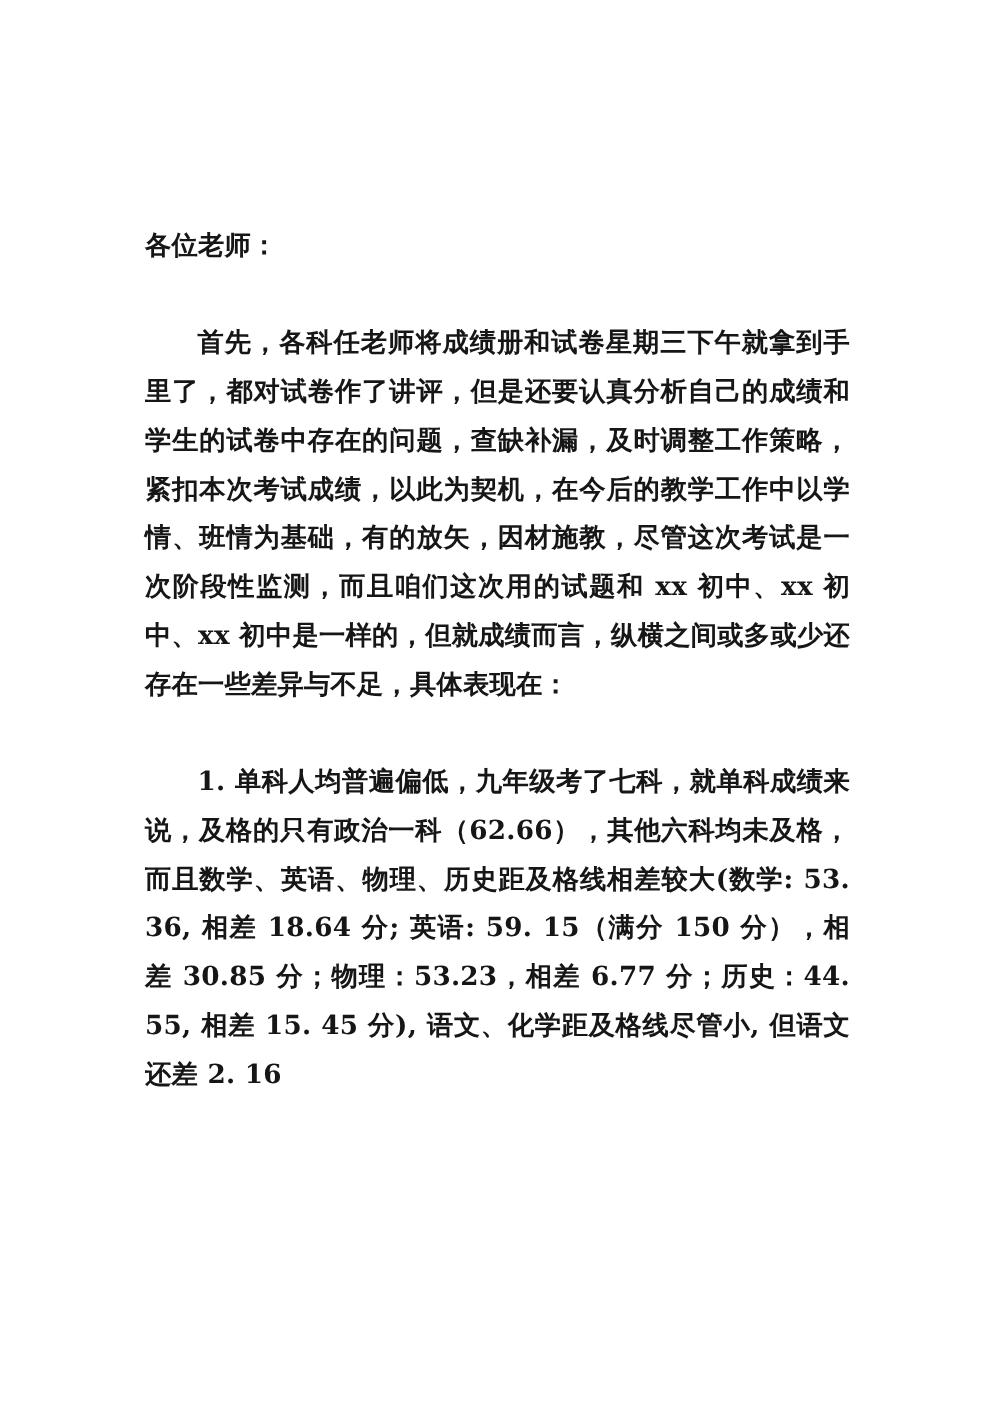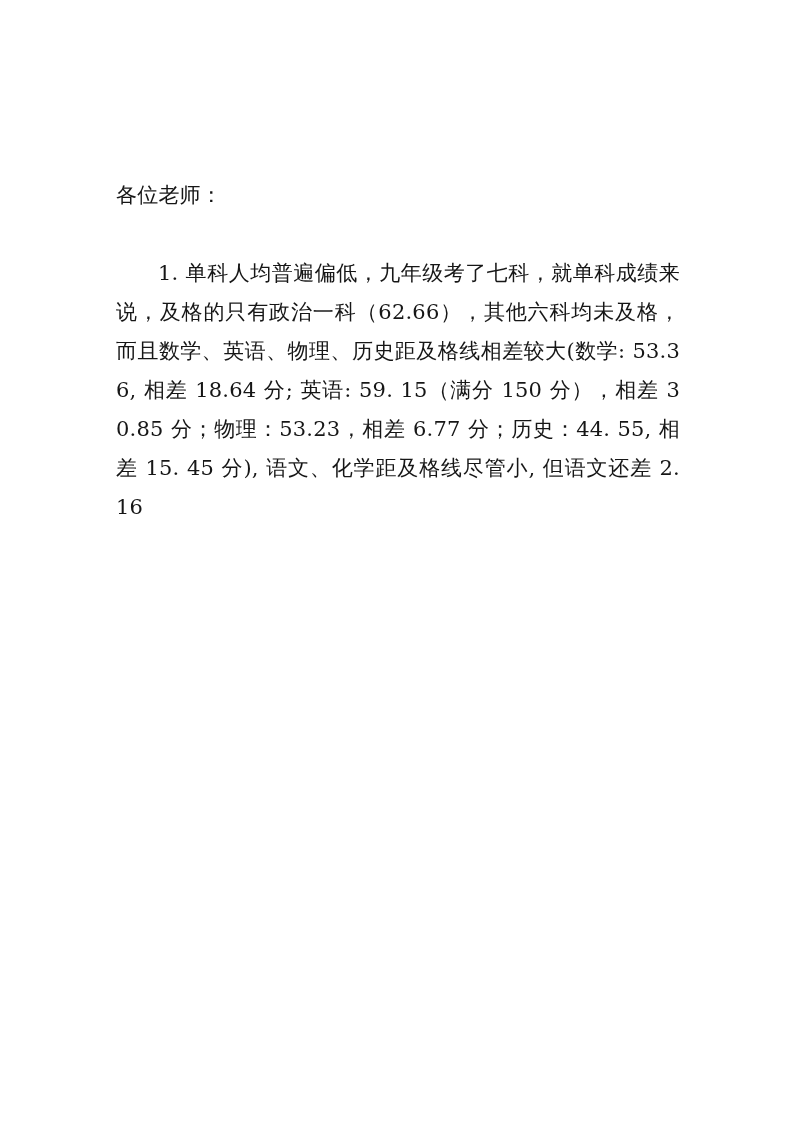--- a/index.html
+++ b/index.html
@@ -19,20 +19,21 @@
     width: 793px;
     height: 1122px;
     background: #ffffff;
     box-sizing: border-box;
   }
   #doc-body {
     position: absolute;
     left: 116px;
     top: 176px;
     width: 564px;
+    font-weight: bold;
   }
   .para {
     font-size: 21px;
     line-height: 39px;
     letter-spacing: 0.2px;
     text-align: justify;
     text-justify: inter-ideograph;
     margin: 0 0 39px 0;
     color: #161616;
     word-break: break-all;
@@ -49,17 +50,18 @@
 </style>
 </head>
 <body>
 
 <div id="page">
   <div id="doc-body">
 
     <p class="para salutation">各位老师：</p>
 
 
+    <p class="para indent">首先，各科任老师将成绩册和试卷星期三下午就拿到手里了，都对试卷作了讲评，但是还要认真分析自己的成绩和学生的试卷中存在的问题，查缺补漏，及时调整工作策略，紧扣本次考试成绩，以此为契机，在今后的教学工作中以学情、班情为基础，有的放矢，因材施教，尽管这次考试是一次阶段性监测，而且咱们这次用的试题和 xx 初中、xx 初中、xx 初中是一样的，但就成绩而言，纵横之间或多或少还存在一些差异与不足，具体表现在：</p>
 
     <p class="para indent">1. 单科人均普遍偏低，九年级考了七科，就单科成绩来说，及格的只有政治一科（62.66），其他六科均未及格，而且数学、英语、物理、历史距及格线相差较大(数学: 53.36, 相差 18.64 分; 英语: 59. 15（满分 150 分），相差 30.85 分；物理：53.23，相差 6.77 分；历史：44. 55, 相差 15. 45 分), 语文、化学距及格线尽管小, 但语文还差 2. 16</p>
 
   </div>
 </div>
 
 </body></html>

